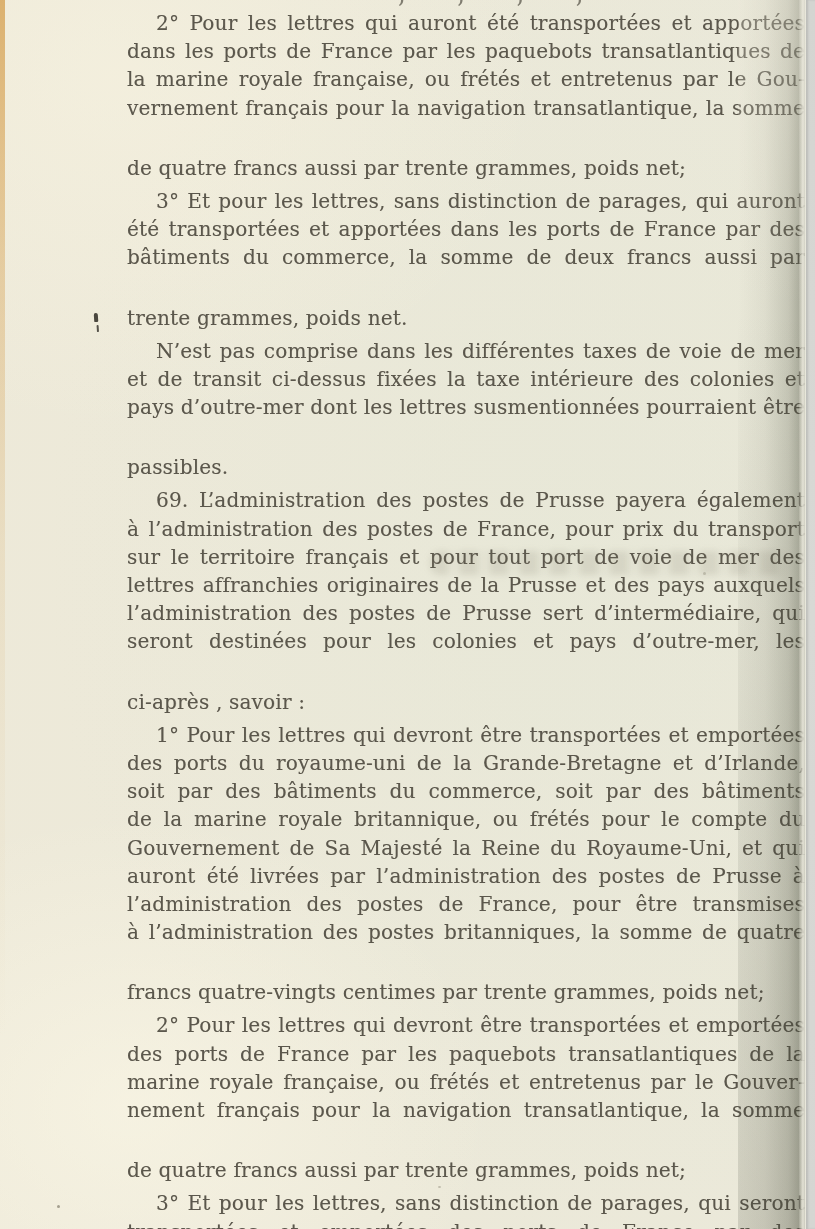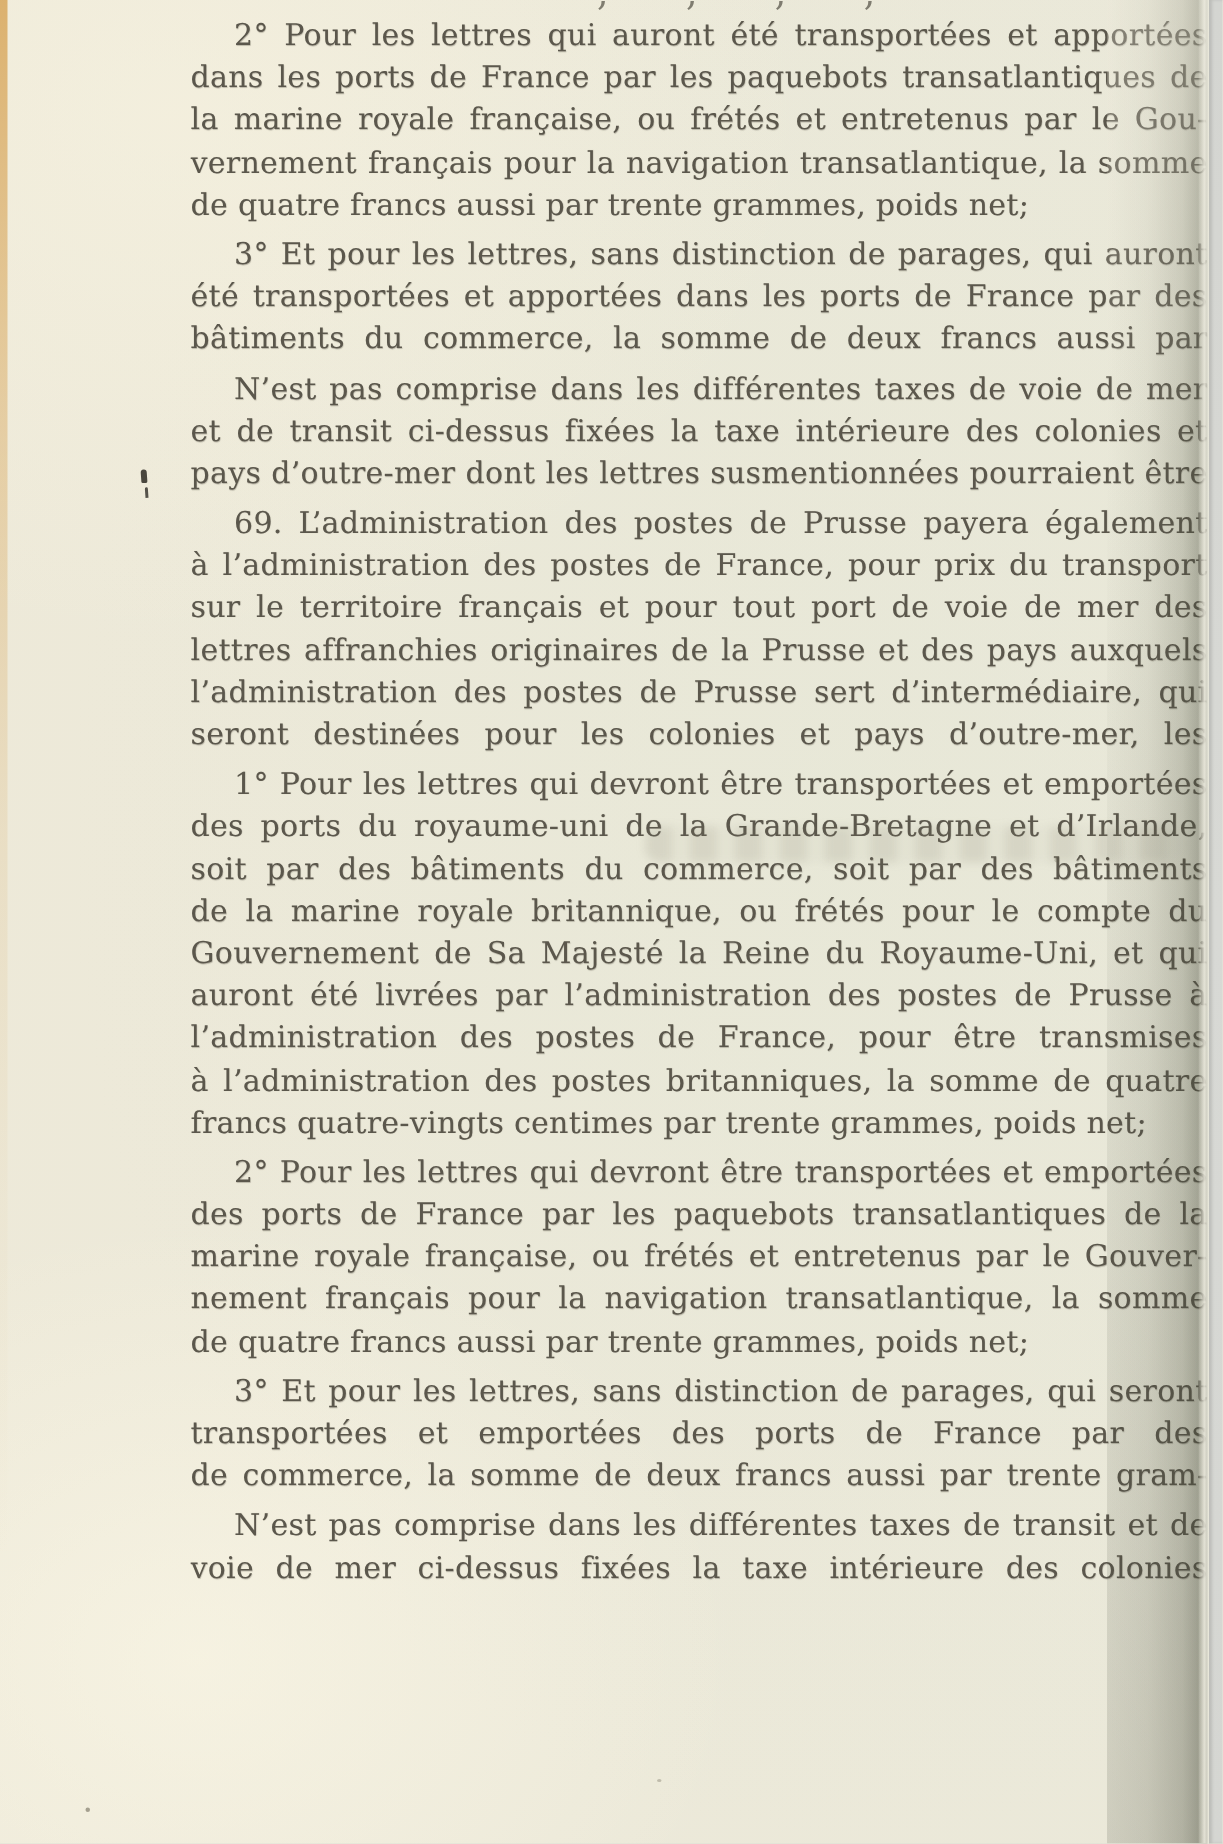--- a/index.html
+++ b/index.html
@@ -50,21 +50,21 @@
   }
   .para { margin: 0; }
   .para + .para { margin-top: 5px; }
   .line {
     height: 28.2px;
     overflow: hidden;
     text-align: justify;
     text-align-last: justify;
   }
   .line.indent { text-indent: 29px; }
-  .line.natural { text-align-last: left; }
+  .line.natural { text-align-last: left; margin-top: 32px; }
   
   .gutter-shadow {
     position: absolute;
     left: 738px; top: 0;
     width: 67px; height: 1229px;
     background:
       linear-gradient(to bottom, rgba(236,233,218,0.30), rgba(236,233,218,0) 25%, rgba(60,64,50,0.10) 70%, rgba(60,64,50,0.16) 100%),
       linear-gradient(to right, rgba(75,78,62,0) 0%, rgba(75,78,62,0.07) 40%, rgba(75,78,62,0.22) 75%, rgba(70,74,58,0.42) 96%, rgba(70,74,58,0.46) 100%);
   }
   .edge-highlight {
@@ -127,33 +127,36 @@
         <div class="line indent">2° Pour les lettres qui auront été transportées et apportées</div>
         <div class="line">dans les ports de France par les paquebots transatlantiques de</div>
         <div class="line">la marine royale française, ou frétés et entretenus par le Gou-</div>
         <div class="line">vernement français pour la navigation transatlantique, la somme</div>
         <div class="line natural">de quatre francs aussi par trente grammes, poids net;</div>
       </div>
       <div class="para">
         <div class="line indent">3° Et pour les lettres, sans distinction de parages, qui auront</div>
         <div class="line">été transportées et apportées dans les ports de France par des</div>
         <div class="line">bâtiments du commerce, la somme de deux francs aussi par</div>
+        <div class="line natural">trente grammes, poids net.</div>
       </div>
       <div class="para">
         <div class="line indent">N’est pas comprise dans les différentes taxes de voie de mer</div>
         <div class="line">et de transit ci-dessus fixées la taxe intérieure des colonies et</div>
         <div class="line">pays d’outre-mer dont les lettres susmentionnées pourraient être</div>
+        <div class="line natural">passibles.</div>
       </div>
       <div class="para">
         <div class="line indent">69. L’administration des postes de Prusse payera également</div>
         <div class="line">à l’administration des postes de France, pour prix du transport</div>
         <div class="line">sur le territoire français et pour tout port de voie de mer des</div>
         <div class="line">lettres affranchies originaires de la Prusse et des pays auxquels</div>
         <div class="line">l’administration des postes de Prusse sert d’intermédiaire, qui</div>
         <div class="line">seront destinées pour les colonies et pays d’outre-mer, les sommes</div>
+        <div class="line natural">ci-après , savoir :</div>
       </div>
       <div class="para">
         <div class="line indent">1° Pour les lettres qui devront être transportées et emportées</div>
         <div class="line">des ports du royaume-uni de la Grande-Bretagne et d’Irlande,</div>
         <div class="line">soit par des bâtiments du commerce, soit par des bâtiments</div>
         <div class="line">de la marine royale britannique, ou frétés pour le compte du</div>
         <div class="line">Gouvernement de Sa Majesté la Reine du Royaume-Uni, et qui</div>
         <div class="line">auront été livrées par l’administration des postes de Prusse à</div>
         <div class="line">l’administration des postes de France, pour être transmises</div>
         <div class="line">à l’administration des postes britanniques, la somme de quatre</div>

